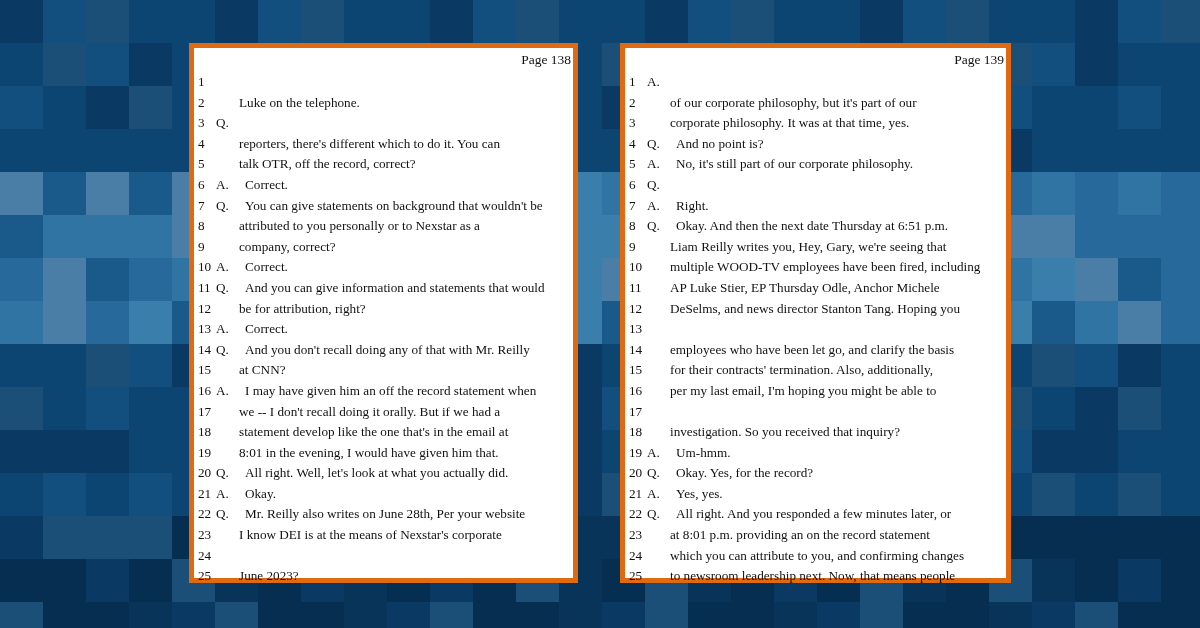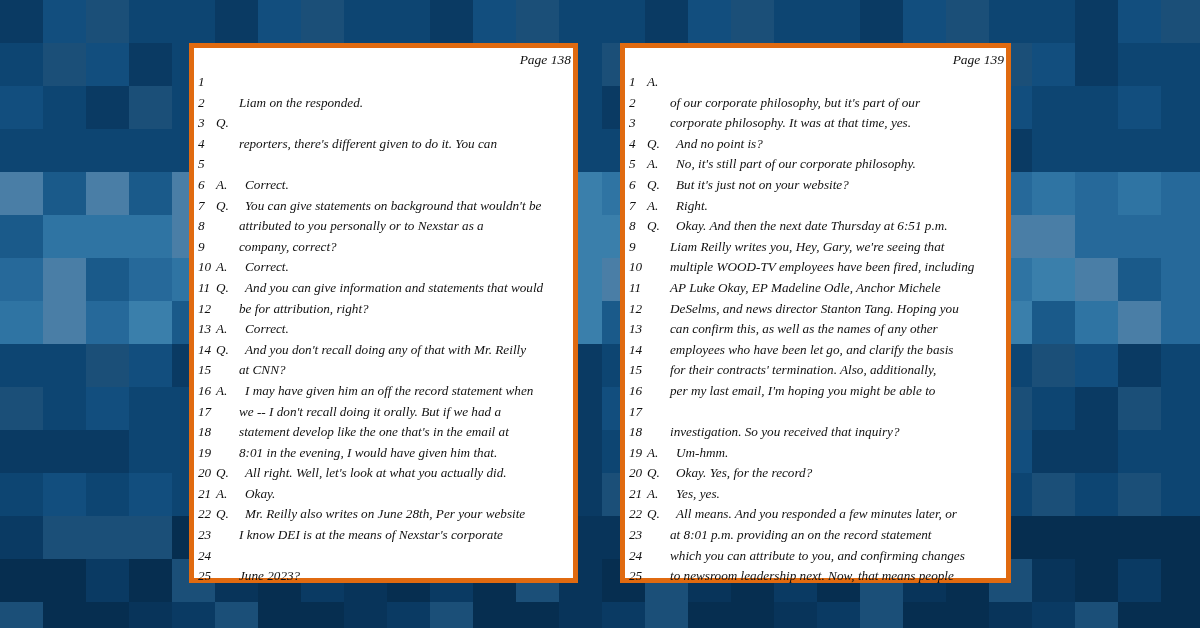--- a/index.html
+++ b/index.html
@@ -17,21 +17,20 @@
   }
   #bg .tile { width: 43px; height: 43px; }
 
   .page {
     position: absolute; top: 43px; height: 530px;
     background: #ffffff;
     border: 5px solid #e06a10;
     box-sizing: content-box;
     z-index: 1;
     color: #111;
-    font-style: italic;
   }
   .page.left  { left: 189px; width: 379px; }
   .page.right { left: 620px; width: 381px; }
 
   .page-number {
     position: absolute; top: 4px; right: 2px;
     font-size: 13.5px; line-height: 16px;
   }
   .lines {
     position: absolute; top: 24px; left: 0; right: 0;
@@ -481,34 +480,35 @@
 <div class="page left">
   <div class="page-number">Page 138</div>
   <div class="lines">
       <div class="line cont">
         <span class="ln">1</span>
         <span class="sp"></span>
       </div>
       <div class="line cont">
         <span class="ln">2</span>
         <span class="sp"></span>
-        <span class="tx">Liam on the responded.</span>
+        <span class="tx">Luke on the telephone.</span>
       </div>
       <div class="line qa">
         <span class="ln">3</span>
         <span class="sp">Q.</span>
       </div>
       <div class="line cont">
         <span class="ln">4</span>
         <span class="sp"></span>
-        <span class="tx">reporters, there's different given to do it. You can</span>
+        <span class="tx">reporters, there's different which to do it. You can</span>
       </div>
       <div class="line cont">
         <span class="ln">5</span>
         <span class="sp"></span>
+        <span class="tx">talk OTR, off the record, correct?</span>
       </div>
       <div class="line qa">
         <span class="ln">6</span>
         <span class="sp">A.</span>
         <span class="tx">Correct.</span>
       </div>
       <div class="line qa">
         <span class="ln">7</span>
         <span class="sp">Q.</span>
         <span class="tx">You can give statements on background that wouldn't be</span>
@@ -628,21 +628,20 @@
         <span class="tx">And no point is?</span>
       </div>
       <div class="line qa">
         <span class="ln">5</span>
         <span class="sp">A.</span>
         <span class="tx">No, it's still part of our corporate philosophy.</span>
       </div>
       <div class="line qa">
         <span class="ln">6</span>
         <span class="sp">Q.</span>
-        <span class="tx">But it's just not on your website?</span>
       </div>
       <div class="line qa">
         <span class="ln">7</span>
         <span class="sp">A.</span>
         <span class="tx">Right.</span>
       </div>
       <div class="line qa">
         <span class="ln">8</span>
         <span class="sp">Q.</span>
         <span class="tx">Okay.  And then the next date Thursday at 6:51 p.m.</span>
@@ -653,31 +652,30 @@
         <span class="tx">Liam Reilly writes you, Hey, Gary, we're seeing that</span>
       </div>
       <div class="line cont">
         <span class="ln">10</span>
         <span class="sp"></span>
         <span class="tx">multiple WOOD-TV employees have been fired, including</span>
       </div>
       <div class="line cont">
         <span class="ln">11</span>
         <span class="sp"></span>
-        <span class="tx">AP Luke Okay, EP Madeline Odle, Anchor Michele</span>
+        <span class="tx">AP Luke Stier, EP Thursday Odle, Anchor Michele</span>
       </div>
       <div class="line cont">
         <span class="ln">12</span>
         <span class="sp"></span>
         <span class="tx">DeSelms, and news director Stanton Tang. Hoping you</span>
       </div>
       <div class="line cont">
         <span class="ln">13</span>
         <span class="sp"></span>
-        <span class="tx">can confirm this, as well as the names of any other</span>
       </div>
       <div class="line cont">
         <span class="ln">14</span>
         <span class="sp"></span>
         <span class="tx">employees who have been let go, and clarify the basis</span>
       </div>
       <div class="line cont">
         <span class="ln">15</span>
         <span class="sp"></span>
         <span class="tx">for their contracts' termination. Also, additionally,</span>
@@ -707,21 +705,21 @@
         <span class="tx">Okay.  Yes, for the record?</span>
       </div>
       <div class="line qa">
         <span class="ln">21</span>
         <span class="sp">A.</span>
         <span class="tx">Yes, yes.</span>
       </div>
       <div class="line qa">
         <span class="ln">22</span>
         <span class="sp">Q.</span>
-        <span class="tx">All means. And you responded a few minutes later, or</span>
+        <span class="tx">All right. And you responded a few minutes later, or</span>
       </div>
       <div class="line cont">
         <span class="ln">23</span>
         <span class="sp"></span>
         <span class="tx">at 8:01 p.m. providing an on the record statement</span>
       </div>
       <div class="line cont">
         <span class="ln">24</span>
         <span class="sp"></span>
         <span class="tx">which you can attribute to you, and confirming changes</span>

